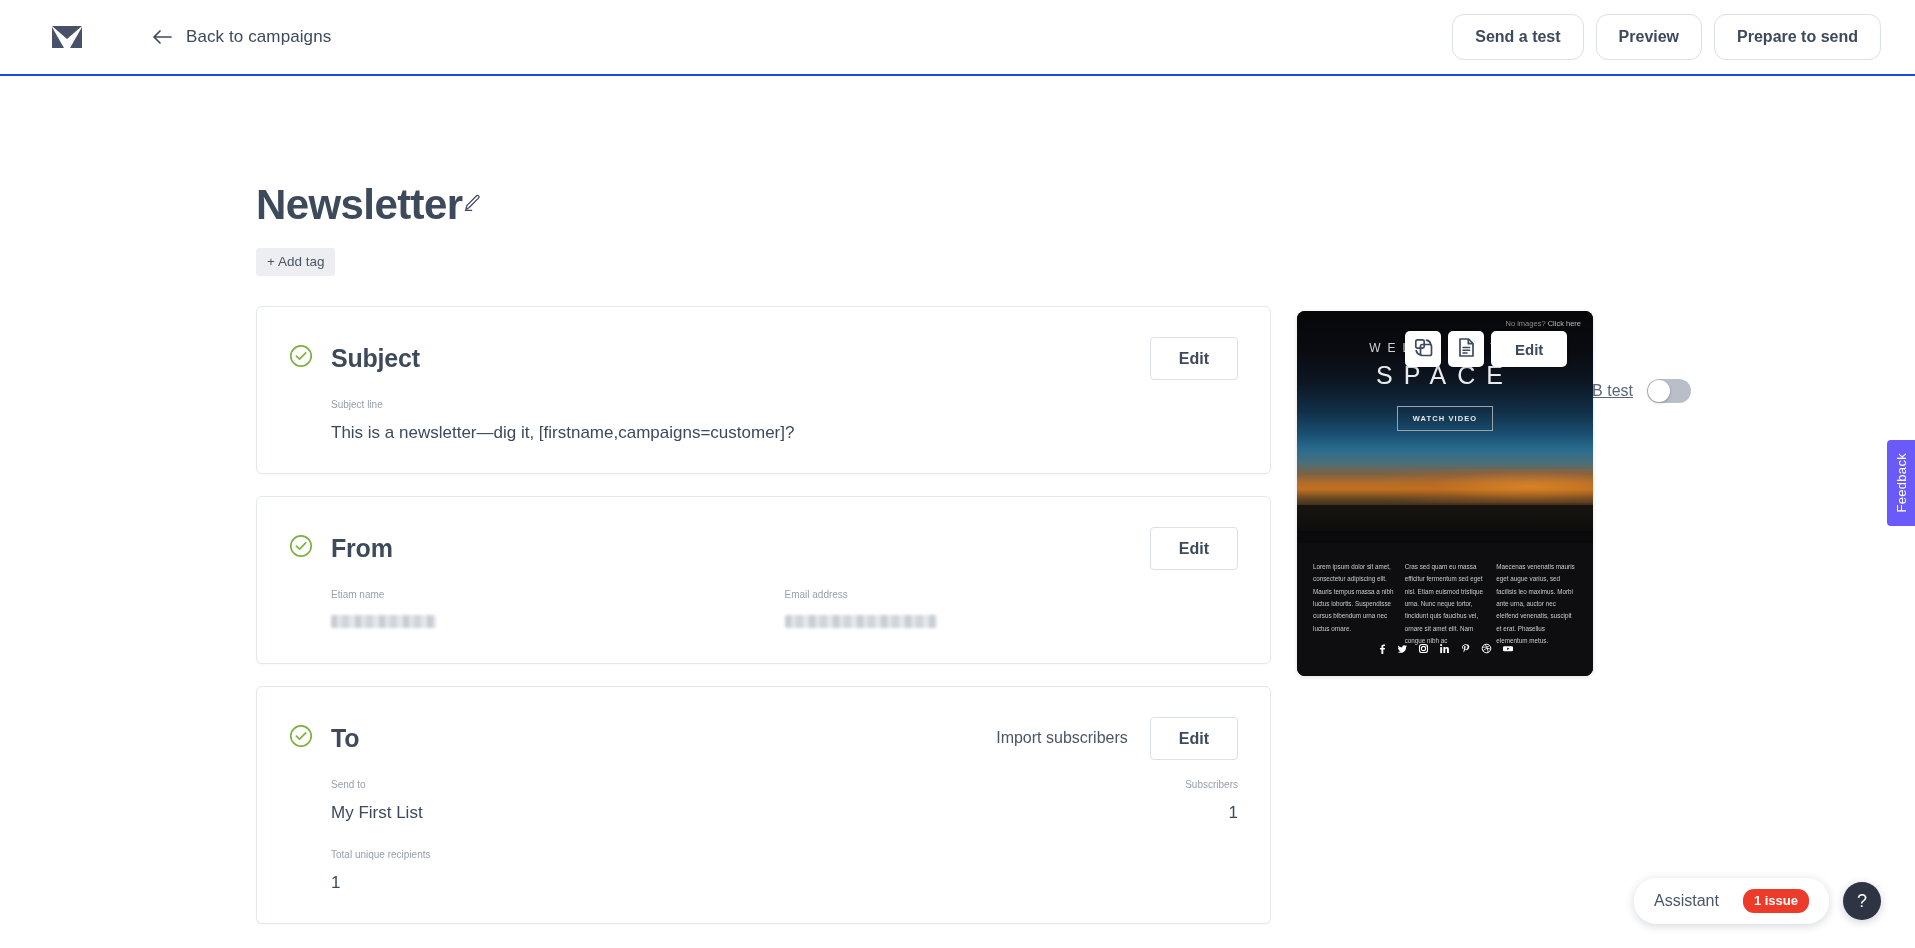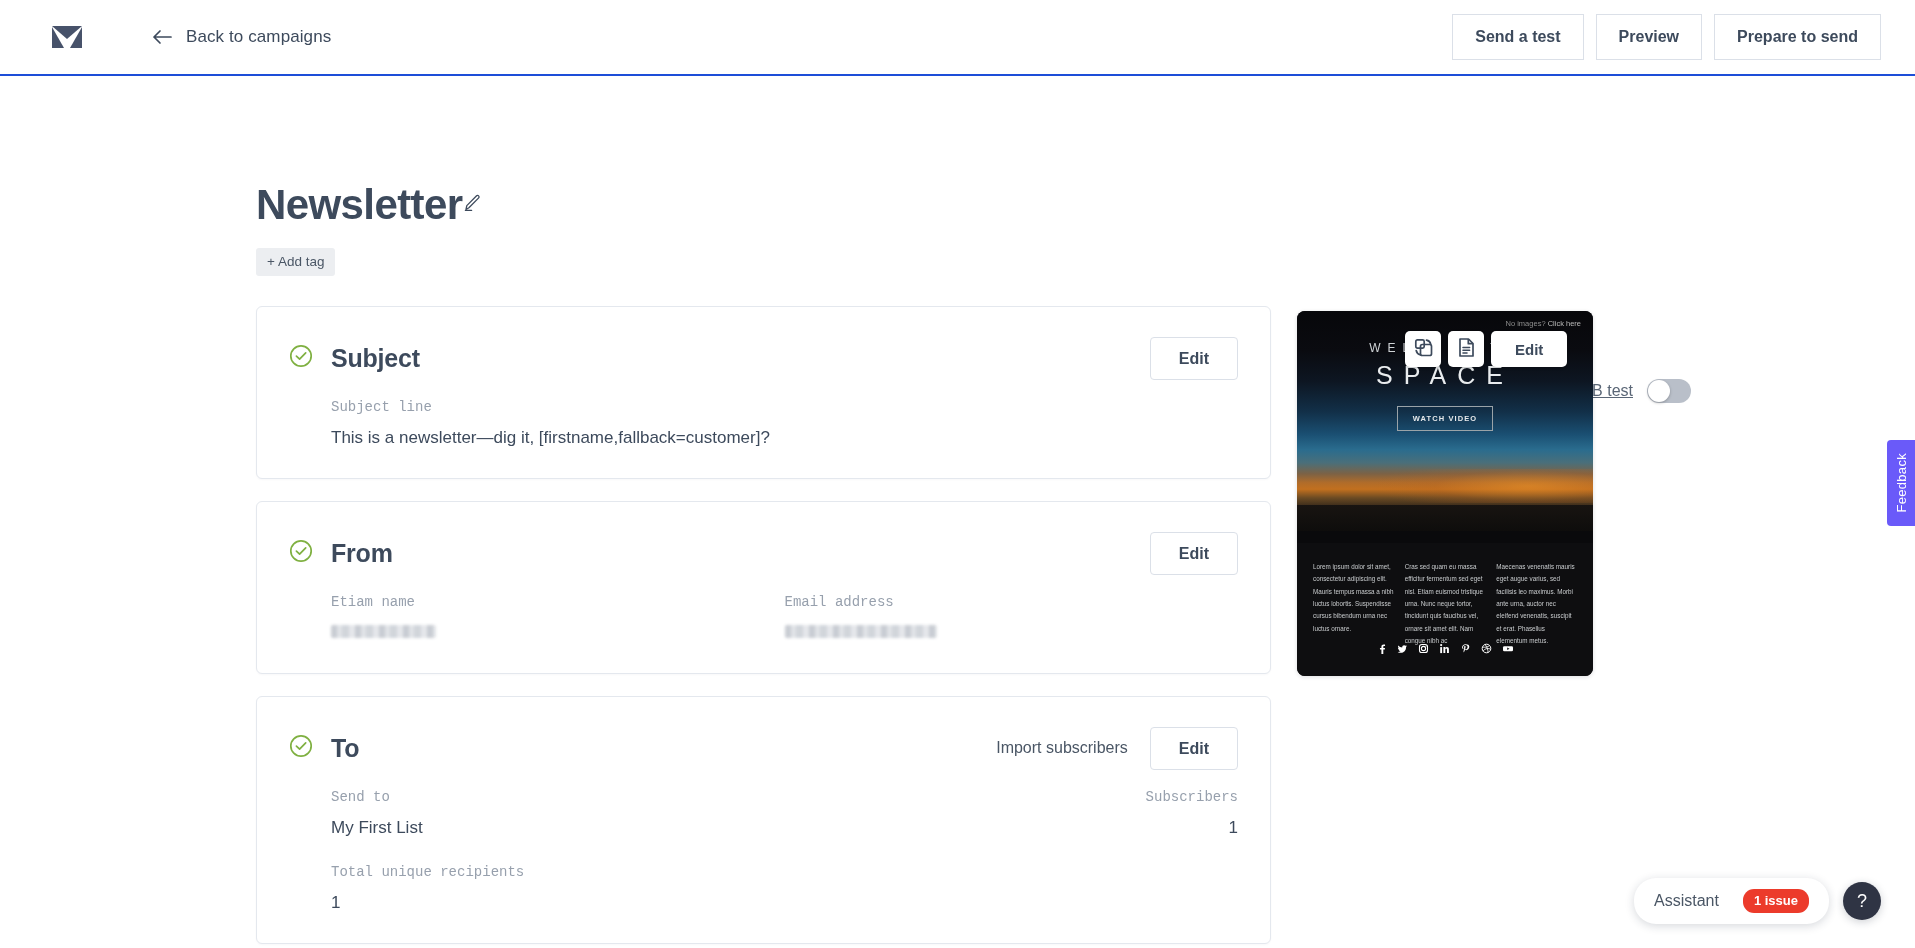--- a/index.html
+++ b/index.html
@@ -45,21 +45,21 @@
   .back-label { font-size: 17px; letter-spacing: .1px; }
 
   .topbar-actions {
     margin-left: auto;
     display: flex;
     gap: 12px;
   }
   .btn-outline {
     border: 1px solid #dbe0e8;
     background: #fff;
-    border-radius: 0;
+    border-radius: 12px;
     font-family: "Liberation Sans", sans-serif;
     font-size: 16px;
     font-weight: bold;
     color: #3d4a5c;
     padding: 12px 22px;
     cursor: pointer;
     white-space: nowrap;
     line-height: 1.2;
   }
 
@@ -179,24 +179,23 @@
     font-family: "Liberation Sans", sans-serif;
     font-size: 16px;
     font-weight: bold;
     color: #3d4a5c;
     padding: 11px 28px;
     cursor: pointer;
     line-height: 1.2;
   }
 
   .field-label {
-    font-size: 14px;
+    font-size: 10px;
     color: #97a0ad;
     margin-bottom: 13px;
-    font-family: Liberation Mono, monospace;
   }
   .field-value {
     font-size: 17px;
     color: #3d4a5c;
   }
   .card-body { padding-left: 42px; padding-top: 16px; }
   .field-block + .field-block { margin-top: 26px; }
 
   .two-col {
     display: flex;
@@ -497,21 +496,21 @@
             </svg>
           </span>
           <div class="card-title">Subject</div>
           <div class="head-right">
             <button class="btn-edit">Edit</button>
           </div>
         </div>
         <div class="card-body">
           <div class="field-block">
             <div class="field-label">Subject line</div>
-            <div class="field-value">This is a newsletter—dig it, [firstname,fallback=customer]?</div>
+            <div class="field-value">This is a newsletter—dig it, [firstname,campaigns=customer]?</div>
           </div>
         </div>
       </div>
 
       <div class="card">
         <div class="card-head">
           <span class="check-icon">
             <svg width="24" height="24" viewBox="0 0 24 24">
               <circle cx="12" cy="12" r="10.2" fill="none" stroke="#7fb041" stroke-width="1.7"></circle>
               <path d="M7.4 12.1 L10.6 15.2 L16.7 8.9" fill="none" stroke="#7fb041" stroke-width="1.7" stroke-linecap="round" stroke-linejoin="round"></path>

